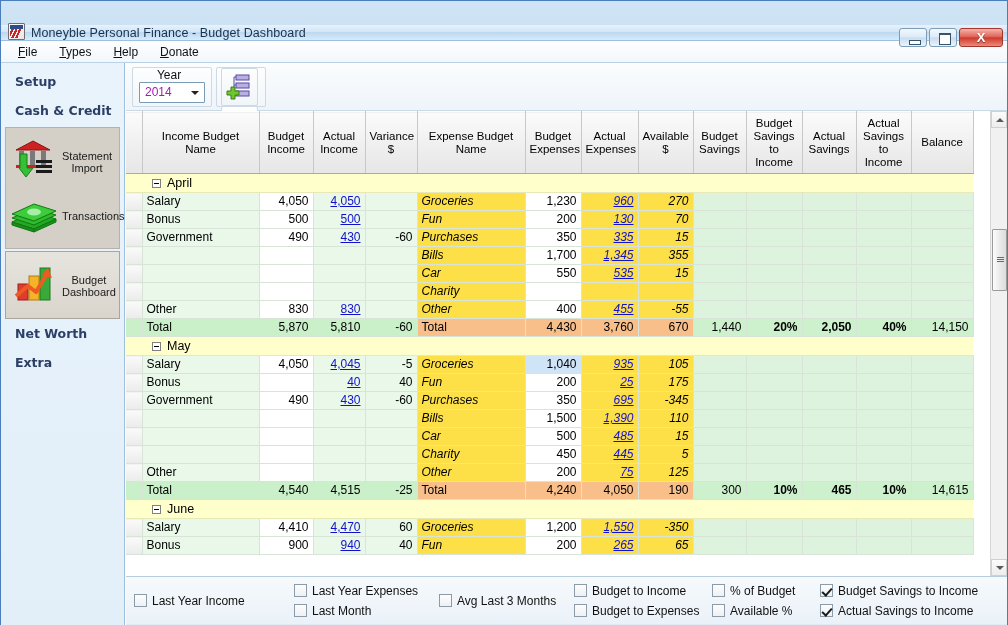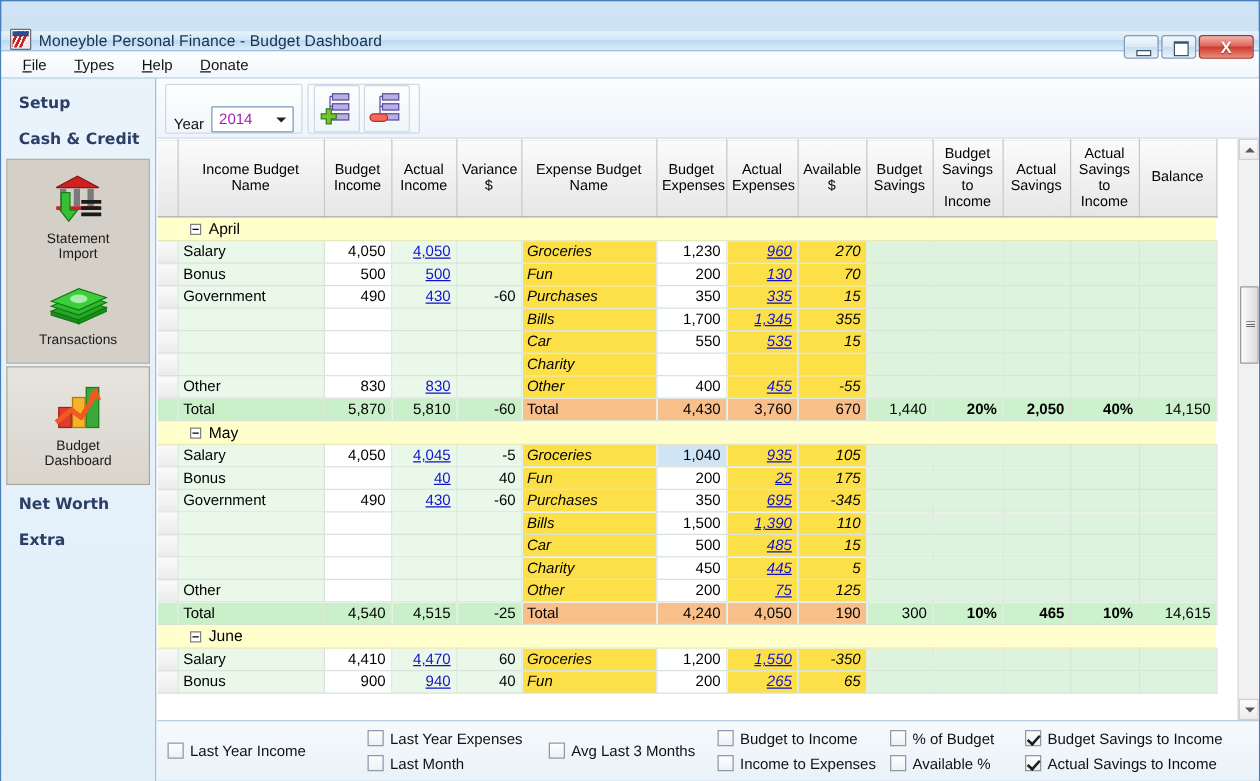--- a/index.html
+++ b/index.html
@@ -97,43 +97,43 @@
     margin: 2px 4px 0 4px;
     background: #d4d0c8;
     border: 1px solid #b6b2aa;
     padding: 6px 0 6px 0;
   }
   .nav-panel.selected {
     background: linear-gradient(to bottom,#e7e4de 0%,#d9d5cd 100%);
     border: 1px solid #a9a59d;
   }
   .nav-btn {
-    display: flex; flex-direction: column; align-items: center;
+    display: flex; flex-direction: row; align-items: center;
     padding: 4px 0 6px 0; cursor: default;
   }
   .nav-btn-label {
     font-size: 11px; color: #1a1a1a; text-align: center; line-height: 12px;
     margin-top: 3px; white-space: pre-line;
   }
   .ico { width: 56px; height: 44px; position: relative; }
   
   #main {
     flex: 1 1 auto; display: flex; flex-direction: column;
     background: #f0f0f0; border-left: 1px solid #fff;
   }
   #toolbar {
     height: 48px; display: flex; align-items: center;
     background: linear-gradient(to bottom,#fbfdfe 0%,#eef4fa 100%);
     border-bottom: 1px solid #c9d9e6;
     padding-left: 6px;
   }
   .tb-group {
-    height: 40px; display: flex; align-items: flex-end;
+    height: 40px; display: flex; align-items: center;
     border: 1px solid #cdd9e3; background: linear-gradient(to bottom,#fdfefe,#f1f6fa);
-    border-radius: 2px; margin-right: 4px; padding: 0 6px;
+    border-radius: 2px; margin-right: 4px; padding: 0 6px; flex-direction: column;
   }
   .tb-label { font-size: 12px; color: #111; margin-right: 6px; }
   .combo {
     width: 66px; height: 21px; border: 1px solid #7a9ab5; background: #fff;
     display: flex; align-items: center; position: relative; border-radius: 1px;
   }
   .combo-val { font-size: 12px; color: #a21caf; padding-left: 5px; }
   .combo-arrow {
     position: absolute; right: 5px; top: 8px;
     width: 0; height: 0; border-left: 4px solid transparent;
@@ -750,21 +750,21 @@
               <span>Avg Last 3 Months</span>
             </div>
         </div>
         <div class="opt-col" style="width:138px">
           <div class="opt">
               <span class="cb"></span>
               <span>Budget to Income</span>
             </div>
           <div class="opt">
               <span class="cb"></span>
-              <span>Income to Expenses</span>
+              <span>Budget to Expenses</span>
             </div>
         </div>
         <div class="opt-col" style="width:108px">
           <div class="opt">
               <span class="cb"></span>
               <span>% of Budget</span>
             </div>
           <div class="opt">
               <span class="cb"></span>
               <span>Available %</span>

